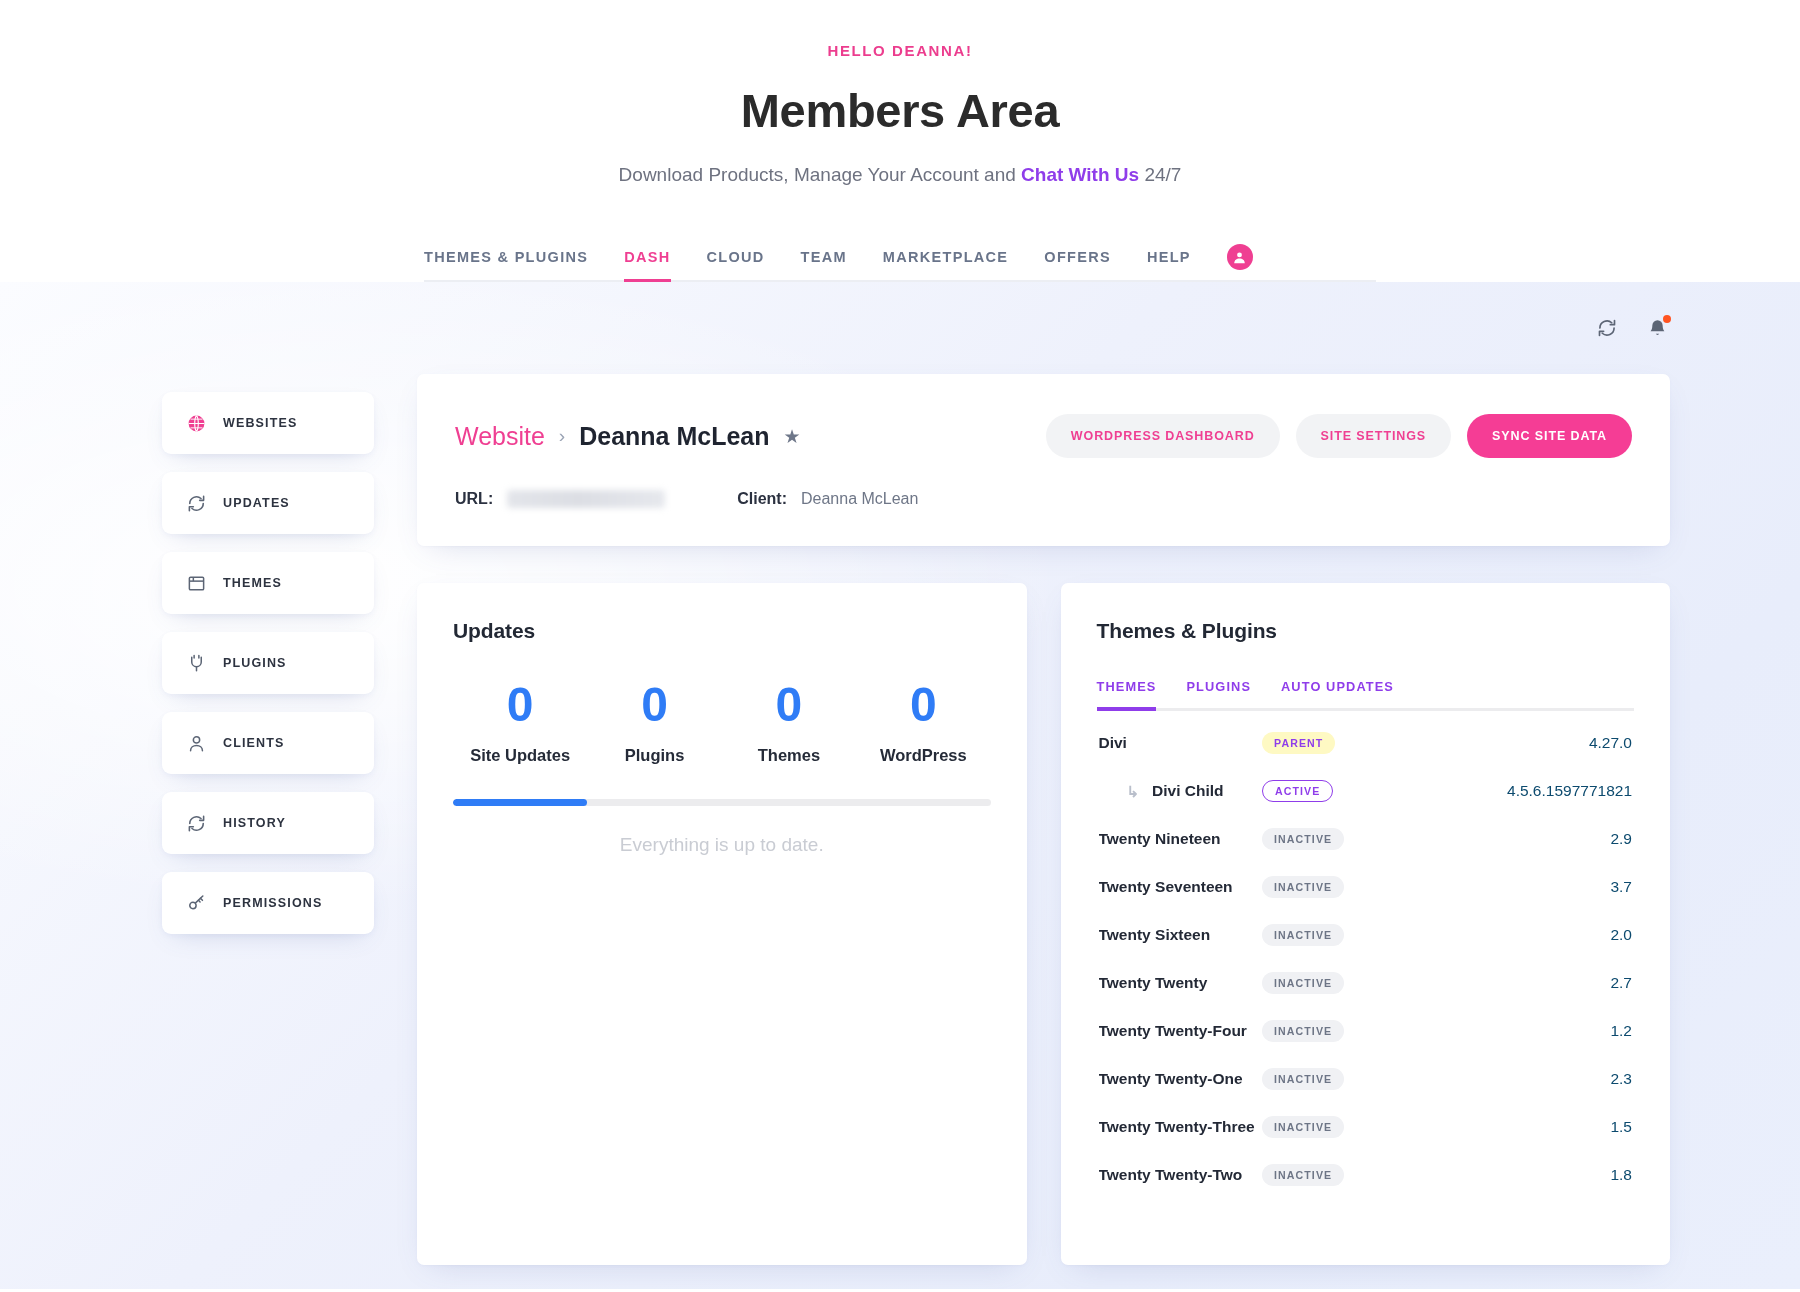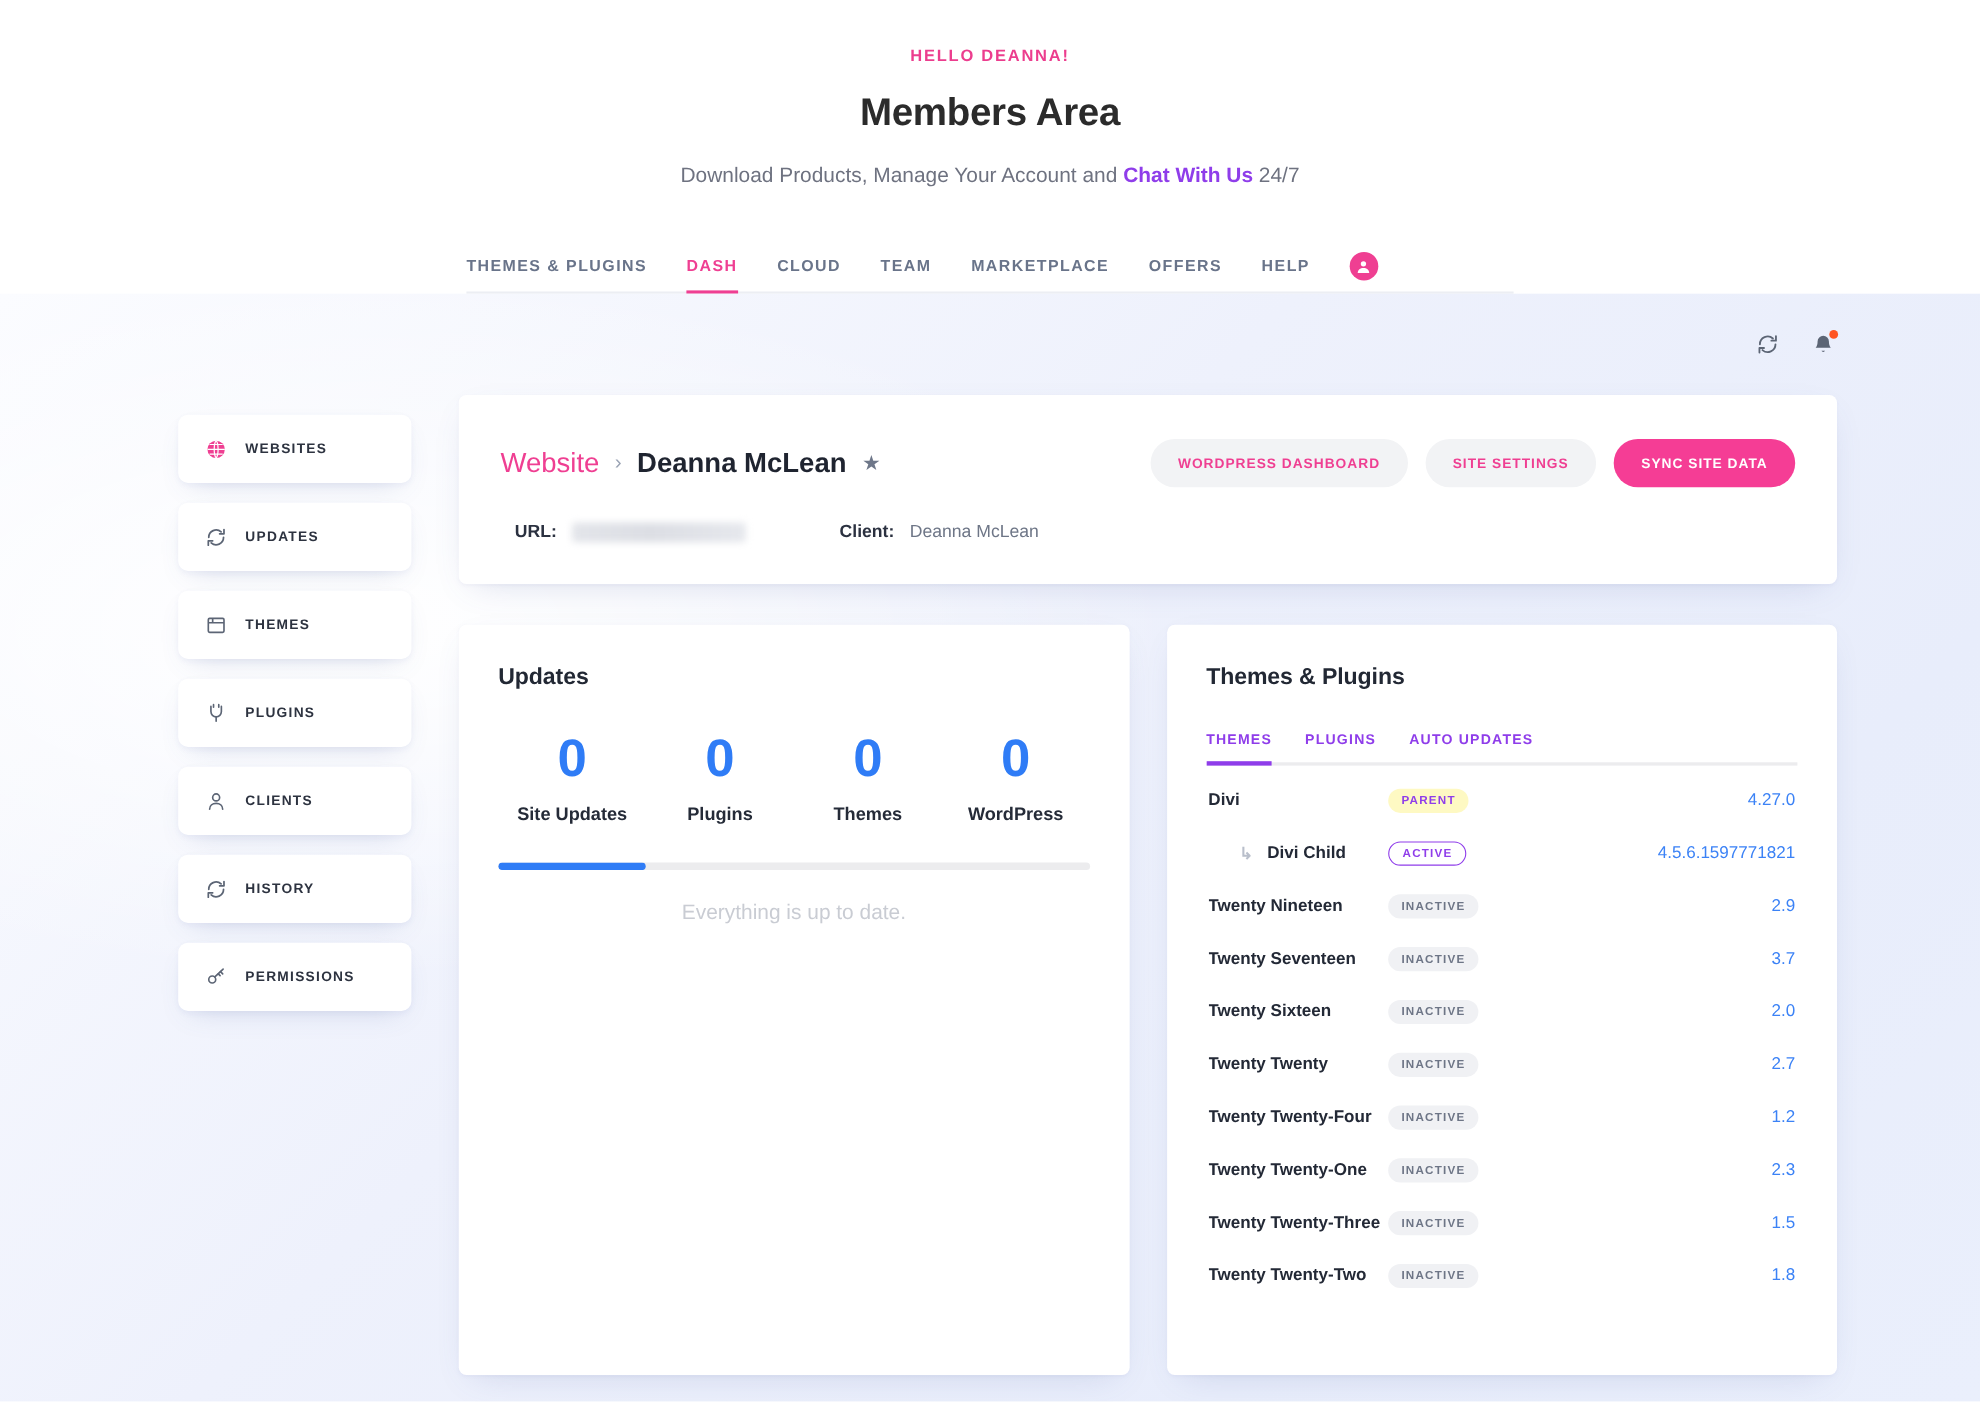--- a/index.html
+++ b/index.html
@@ -32,21 +32,21 @@
   }
   .hero-greeting {
     color: #ec3d8e;
     font-size: 15px;
     font-weight: 700;
     letter-spacing: 1.6px;
     text-transform: uppercase;
   }
   .hero-title {
     margin-top: 24px;
-    font-size: 35px;
+    font-size: 47px;
     font-weight: 700;
     color: #2b2b2b;
     letter-spacing: -0.3px;
   }
   .hero-sub {
     margin-top: 26px;
     font-size: 19px;
     color: #6e7280;
     font-weight: 400;
   }
@@ -241,21 +241,21 @@
   .btn-ghost { background: #f2f3f5; color: #ef3f92; }
   .btn-primary { background: #f53d95; color: #ffffff; }
 
   .site-meta {
     margin-top: 32px;
     display: flex;
     align-items: center;
     gap: 14px;
     font-size: 16px;
   }
-  .meta-key { font-weight: 700; color: #2b3140; margin-left: 13px; }
+  .meta-key { font-weight: 700; color: #2b3140; }
   .meta-val { color: #6e7687; }
   .meta-redacted {
     display: inline-block;
     width: 158px;
     height: 18px;
     border-radius: 3px;
     background: linear-gradient(90deg,#e3e5ea,#dcdee4 45%,#e6e8ed);
     filter: blur(3.2px);
     vertical-align: middle;
   }
@@ -376,21 +376,21 @@
     background: #ffffff;
     color: #8f3dea;
     border: 1.5px solid #8f3dea;
     padding: 4px 12px;
   }
 
   .tp-ver {
     width: 190px;
     text-align: right;
     font-size: 15.5px;
-    color: #3b82f6;
+    color: #0c4a6e;
     font-weight: 400;
     white-space: nowrap;
   }
 </style>
 </head>
 <body>
 
 <div class="page">
 
   <div class="hero">

